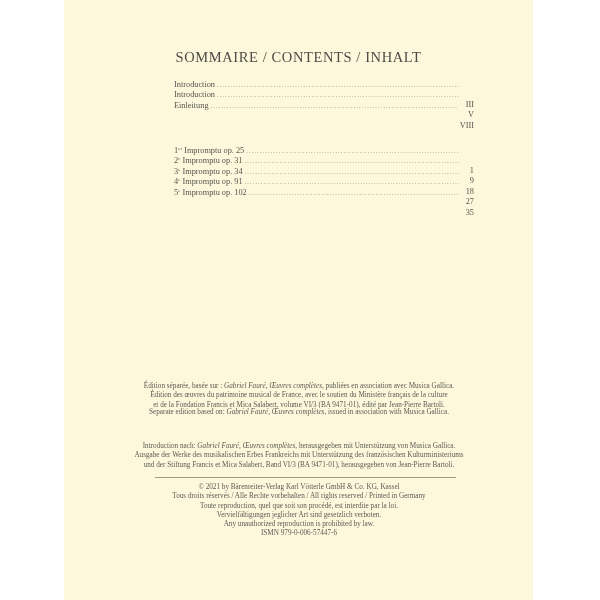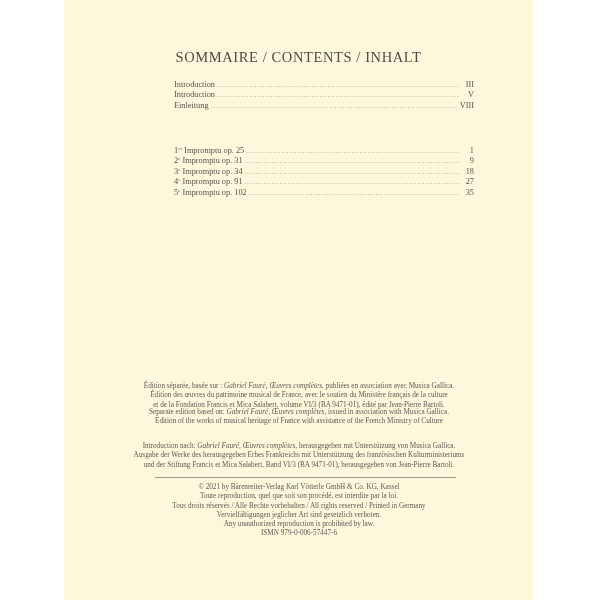--- a/index.html
+++ b/index.html
@@ -13,21 +13,21 @@
   }
   .title {
     position: absolute; left: 0; width: 469px; top: 49px; text-align: center;
     font-size: 14.5px; letter-spacing: 0.6px; color: #4c4c46;
   }
   .toc { position: absolute; left: 110px; width: 300px; font-size: 8.3px; color: #55554e; }
   .row { display: flex; align-items: flex-start; height: 10.4px; line-height: 10.4px; white-space: nowrap; }
   .row .lbl { flex: 0 0 auto; padding-right: 2px; }
   .row .dots { flex: 1 1 auto; overflow: hidden; color: #8a8a80; letter-spacing: 1.2px; font-size: 6px; }
   .row .dots::after { content: "........................................................................................................................................................................................................"; }
-  .row .pg { flex: 0 0 auto; padding-left: 3px; min-width: 12px; text-align: right; }
+  .row .pg { flex: 0 0 auto; padding-left: 3px; min-width: 12px; text-align: right; margin-top: 20px; }
   .row sup { font-size: 5px; vertical-align: 3px; line-height: 0; }
   .heading-row { height: 10.4px; line-height: 10.4px; }
   .group1 { top: 80px; }
   .group2 { top: 146px; }
   .group3 { top: 196px; }
   .colophon {
     position: absolute; left: 0; width: 470px; text-align: center; font-size: 7.2px;
     line-height: 9.3px; color: #5a5a52;
   }
   .colophon i { font-style: italic; }
@@ -91,32 +91,31 @@
 
 
   <div class="colophon c1">
     <div><span>Édition séparée, basée sur : </span><i>Gabriel Fauré, Œuvres complètes</i><span>, publiées en association avec Musica Gallica.</span></div>
     <div>Édition des œuvres du patrimoine musical de France, avec le soutien du Ministère français de la culture</div>
     <div>et de la Fondation Francis et Mica Salabert, volume VI/3 (BA 9471-01), édité par Jean-Pierre Bartoli.</div>
   </div>
 
   <div class="colophon c2">
     <div><span>Separate edition based on: </span><i>Gabriel Fauré, Œuvres complètes</i><span>, issued in association with Musica Gallica.</span></div>
-    <div>Edition of the works of musical heritage of France with assistance of the French Ministry of Culture</div>
   </div>
 
   <div class="colophon c3">
     <div><span>Introduction nach: </span><i>Gabriel Fauré, Œuvres complètes</i><span>, herausgegeben mit Unterstützung von Musica Gallica.</span></div>
-    <div>Ausgabe der Werke des herausgegeben Erbes Frankreichs mit Unterstützung des französischen Kulturministeriums</div>
+    <div>Ausgabe der Werke des musikalischen Erbes Frankreichs mit Unterstützung des französischen Kulturministeriums</div>
     <div>und der Stiftung Francis et Mica Salabert, Band VI/3 (BA 9471-01), herausgegeben von Jean-Pierre Bartoli.</div>
   </div>
 
   <div class="divider"></div>
 
   <div class="colophon c4">
     <div>© 2021 by Bärenreiter-Verlag Karl Vötterle GmbH &amp; Co. KG, Kassel</div>
+    <div>Tous droits réservés / Alle Rechte vorbehalten / All rights reserved / Printed in Germany</div>
     <div>Toute reproduction, quel que soit son procédé, est interdite par la loi.</div>
-    <div>Tous droits réservés / Alle Rechte vorbehalten / All rights reserved / Printed in Germany</div>
     <div>Vervielfältigungen jeglicher Art sind gesetzlich verboten.</div>
     <div>Any unauthorized reproduction is prohibited by law.</div>
     <div>ISMN 979-0-006-57447-6</div>
   </div>
 </div>
 
 </body></html>

